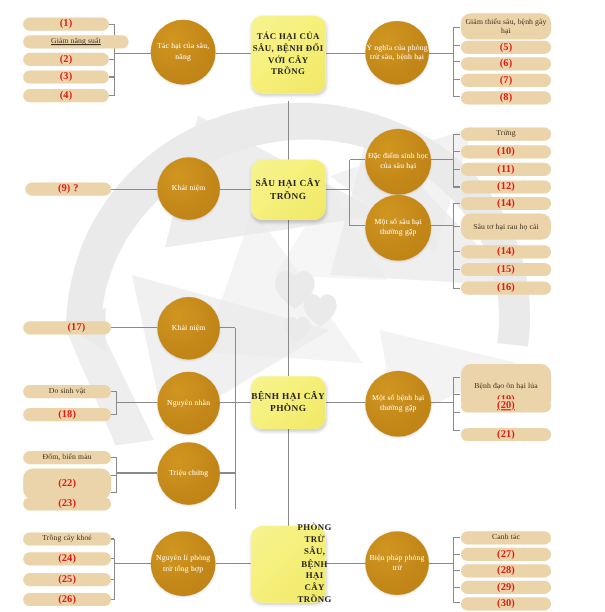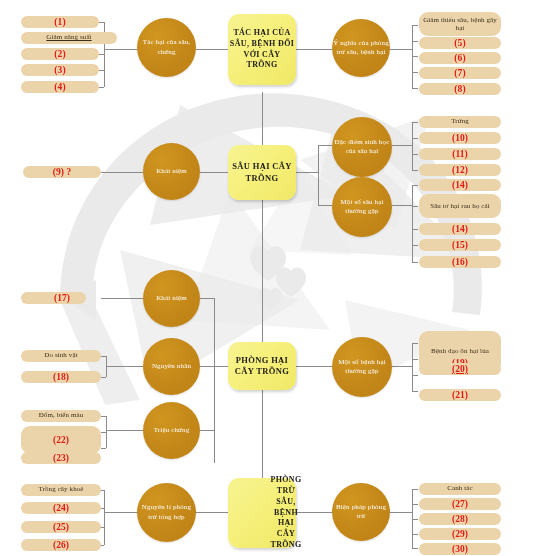--- a/index.html
+++ b/index.html
@@ -194,25 +194,25 @@
       <path d="M412 504 L418 504"></path>
     <path d="M412 519 L418 519"></path>
       <path d="M412 534 L418 534"></path>
     <path d="M412 548 L418 548"></path>
   </svg>
 
   <div class="ynode" style="left:228px; top:14px; width:68px; height:71px;">TÁC HẠI CỦA SÂU, BỆNH ĐỐI VỚI CÂY TRỒNG</div>
 
   <div class="ynode small" style="left:228px; top:145px; width:68px; height:55px;">SÂU HẠI CÂY TRỒNG</div>
 
-  <div class="ynode small" style="left:228px; top:342px; width:68px; height:48px;">PHÒNG HẠI CÂY TRỒNG</div>
+  <div class="ynode small" style="left:228px; top:342px; width:68px; height:48px;">BỆNH HẠI CÂY PHÒNG</div>
 
   <div class="ynode" style="left:228px; top:478px; width:68px; height:70px;padding-left:48px;">PHÒNG TRỪ SÂU, BỆNH HẠI CÂY TRỒNG</div>
 
-  <div class="circle" style="left:137px; top:18px; width:59px; height:59px;">Tác hại của sâu, chứng</div>
+  <div class="circle" style="left:137px; top:18px; width:59px; height:59px;">Tác hại của sâu, năng</div>
 
   <div class="circle" style="left:332px; top:19px; width:58px; height:58px;">Ý nghĩa của phòng trừ sâu, bệnh hại</div>
 
   <div class="circle" style="left:143px; top:143px; width:57px; height:57px;">Khái niệm</div>
 
   <div class="circle" style="left:332px; top:117px; width:60px; height:60px;text-align:center;">Đặc điểm sinh học của sâu hại</div>
 
   <div class="circle" style="left:332px; top:177px; width:60px; height:60px;">Một số sâu hại thường gặp</div>
 
   <div class="circle" style="left:143px; top:270px; width:57px; height:57px;">Khái niệm</div>
@@ -245,21 +245,21 @@
   <div class="pill blank" style="left:419px; top:132px; width:82px; height:12px;">(10)</div>
   <div class="pill blank" style="left:419px; top:148px; width:82px; height:12px;">(11)</div>
   <div class="pill blank" style="left:419px; top:164px; width:82px; height:12px;">(12)</div>
 
   <div class="pill blank" style="left:419px; top:179px; width:82px; height:12px;">(14)</div>
   <div class="pill two" style="left:419px; top:194px; width:82px; height:24px;">Sâu tơ hại rau họ cải</div>
   <div class="pill blank" style="left:419px; top:223px; width:82px; height:12px;">(14)</div>
   <div class="pill blank" style="left:419px; top:239px; width:82px; height:12px;">(15)</div>
   <div class="pill blank" style="left:419px; top:256px; width:82px; height:12px;">(16)</div>
 
-  <div class="pill blank" style="left:21px; top:292px; width:65px; height:12px;padding-left:20px;">(17)</div>
+  <div class="pill blank" style="left:21px; top:292px; width:80px; height:12px;padding-left:20px;">(17)</div>
 
   <div class="pill" style="left:21px; top:350px; width:80px; height:12px;">Do sinh vật</div>
   <div class="pill blank" style="left:21px; top:371px; width:80px; height:12px;">(18)</div>
 
   <div class="pill" style="left:21px; top:410px; width:80px; height:12px;">Đốm, biến màu</div>
   <div class="pill blank" style="left:21px; top:426px; width:80px; height:28px;">(22)</div>
   <div class="pill blank" style="left:21px; top:442px; width:80px; height:12px;margin-top:10px;">(23)</div>
 
   <div class="pill two" style="left:419px; top:331px; width:82px; height:41px;">Bệnh đạo ôn hại lúa</div>
   <div class="pill blank" style="left:419px; top:357px; width:82px; height:12px;">(19)</div>

